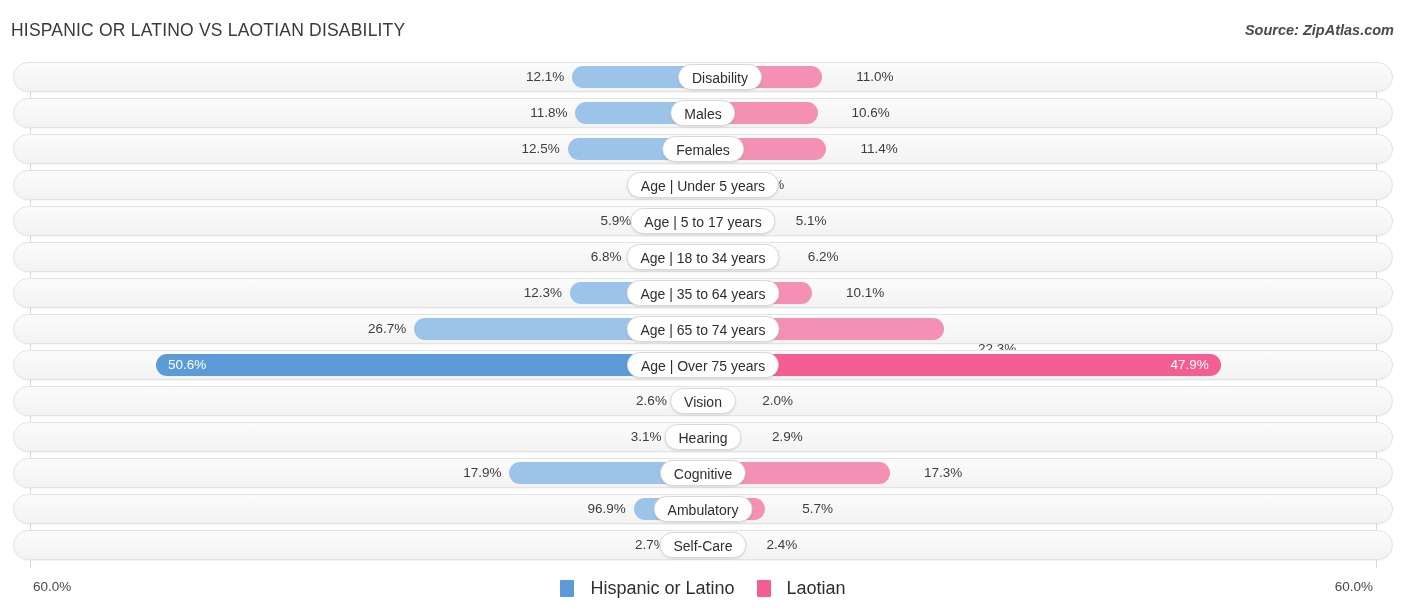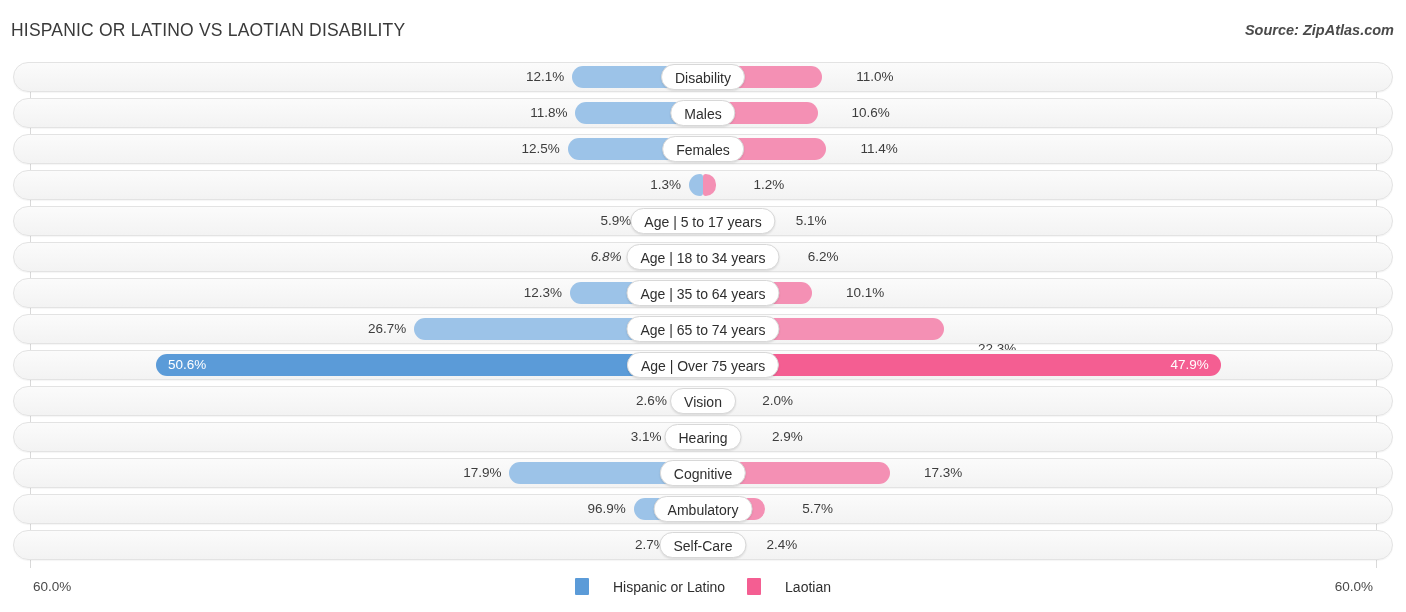--- a/index.html
+++ b/index.html
@@ -157,22 +157,22 @@
     left: 0; right: 0;
     top: 6px;
     display: flex;
     justify-content: center;
     align-items: center;
     gap: 22px;
   }
   .legend-item {
     display: flex;
     align-items: center;
-    gap: 24px;
-    font-size: 14px;
+    gap: 16px;
+    font-size: 18px;
     color: #2f2f2f;
     white-space: nowrap;
   }
   .swatch {
     width: 14px;
     height: 17px;
     border-radius: 1px;
     display: inline-block;
   }
 </style>
@@ -187,21 +187,21 @@
 <div class="plot">
   <div class="gridline left"></div>
   <div class="gridline right"></div>
   <div class="rows" id="rows">
       <div class="row">
         <div class="track"></div>
         <div class="bar left" style="left: 572.196px; width: 130.804px; background: rgb(156, 195, 232);"></div>
         <div class="bar right" style="left: 703px; width: 118.913px; background: rgb(244, 144, 180);"></div>
         <div class="val left" style="left: 474.196px; width: 90px;">12.1%</div>
         <div class="val right" style="left: 829.913px; width: 90px;">11.0%</div>
-        <div class="pill" style="left: 703px;">Disability</div>
+        <div class="pill" style="left: 720px;">Disability</div>
       </div>
       <div class="row">
         <div class="track"></div>
         <div class="bar left" style="left: 575.439px; width: 127.561px; background: rgb(156, 195, 232);"></div>
         <div class="bar right" style="left: 703px; width: 114.589px; background: rgb(244, 144, 180);"></div>
         <div class="val left" style="left: 477.439px; width: 90px;">11.8%</div>
         <div class="val right" style="left: 825.589px; width: 90px;">10.6%</div>
         <div class="pill" style="left: 703px;">Males</div>
       </div>
       <div class="row">
@@ -211,34 +211,35 @@
         <div class="val left" style="left: 469.872px; width: 90px;">12.5%</div>
         <div class="val right" style="left: 834.237px; width: 90px;">11.4%</div>
         <div class="pill" style="left: 703px;">Females</div>
       </div>
       <div class="row">
         <div class="track"></div>
         <div class="bar left" style="left: 688.947px; width: 14.0534px; background: rgb(156, 195, 232);"></div>
         <div class="bar right" style="left: 703px; width: 12.9723px; background: rgb(244, 144, 180);"></div>
         <div class="val left" style="left: 590.947px; width: 90px;">1.3%</div>
         <div class="val right" style="left: 723.972px; width: 90px;">1.2%</div>
+        <div class="pill" style="left: 703px;">Age | Under 5 years</div>
       </div>
       <div class="row">
         <div class="track"></div>
         <div class="bar left" style="left: 639.219px; width: 63.7806px; background: rgb(156, 195, 232);"></div>
         <div class="bar right" style="left: 703px; width: 55.1324px; background: rgb(244, 144, 180);"></div>
         <div class="val left" style="left: 541.219px; width: 90px;">5.9%</div>
         <div class="val right" style="left: 766.132px; width: 90px;">5.1%</div>
         <div class="pill" style="left: 703px;">Age | 5 to 17 years</div>
       </div>
       <div class="row">
         <div class="track"></div>
         <div class="bar left" style="left: 629.49px; width: 73.5099px; background: rgb(156, 195, 232);"></div>
         <div class="bar right" style="left: 703px; width: 67.0237px; background: rgb(244, 144, 180);"></div>
-        <div class="val left" style="left: 531.49px; width: 90px; font-style: italic;">6.8%</div>
+        <div class="val left" style="left: 531.49px; width: 90px;">6.8%</div>
         <div class="val right" style="left: 778.024px; width: 90px;">6.2%</div>
         <div class="pill" style="left: 703px;">Age | 18 to 34 years</div>
       </div>
       <div class="row">
         <div class="track"></div>
         <div class="bar left" style="left: 570.034px; width: 132.966px; background: rgb(156, 195, 232);"></div>
         <div class="bar right" style="left: 703px; width: 109.184px; background: rgb(244, 144, 180);"></div>
         <div class="val left" style="left: 472.034px; width: 90px;">12.3%</div>
         <div class="val right" style="left: 820.184px; width: 90px;">10.1%</div>
         <div class="pill" style="left: 703px;">Age | 35 to 64 years</div>

